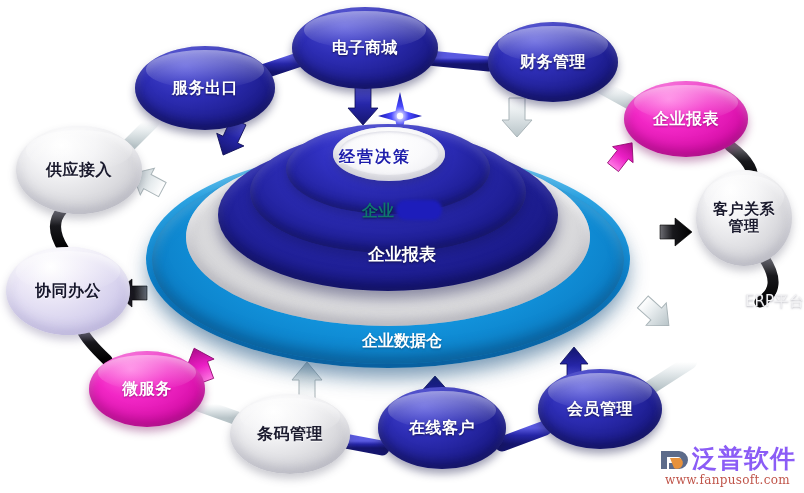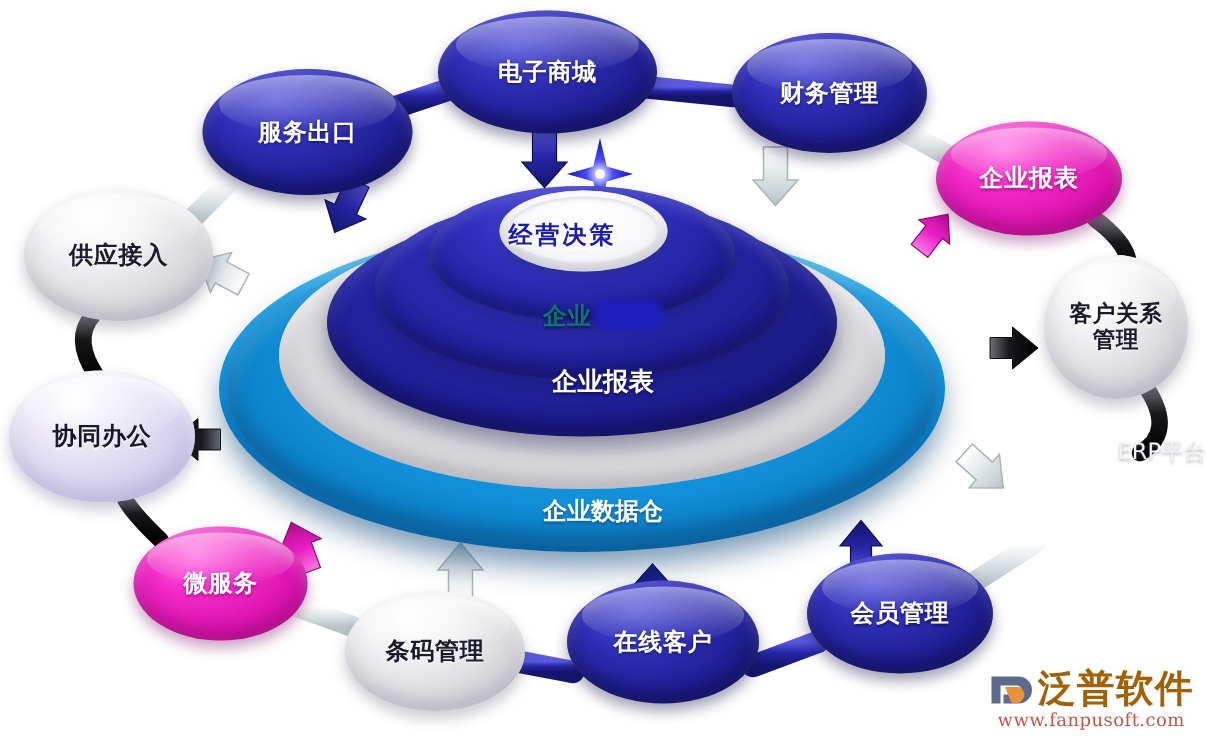--- a/index.html
+++ b/index.html
@@ -183,21 +183,21 @@
     position:absolute;
     right:8px;bottom:6px;
     z-index:30;
     display:flex;
     flex-direction:column;
     align-items:center;
     pointer-events:none;
   }
   #wm-row{display:flex;align-items:center;gap:3px;}
   #wm-name{
-    font-size:25px;font-weight:bold;color:#a16207;
+    font-size:25px;font-weight:bold;color:#8b5cf6;
     letter-spacing:1px;
     text-shadow:0 1px 0 rgba(255,255,255,.6);
   }
   #wm-url{
     font-size:12px;color:#c0554a;letter-spacing:.3px;margin-top:-2px;
     font-family:"DejaVu Serif","Liberation Serif",serif;
   }
 </style>
 </head>
 <body>

